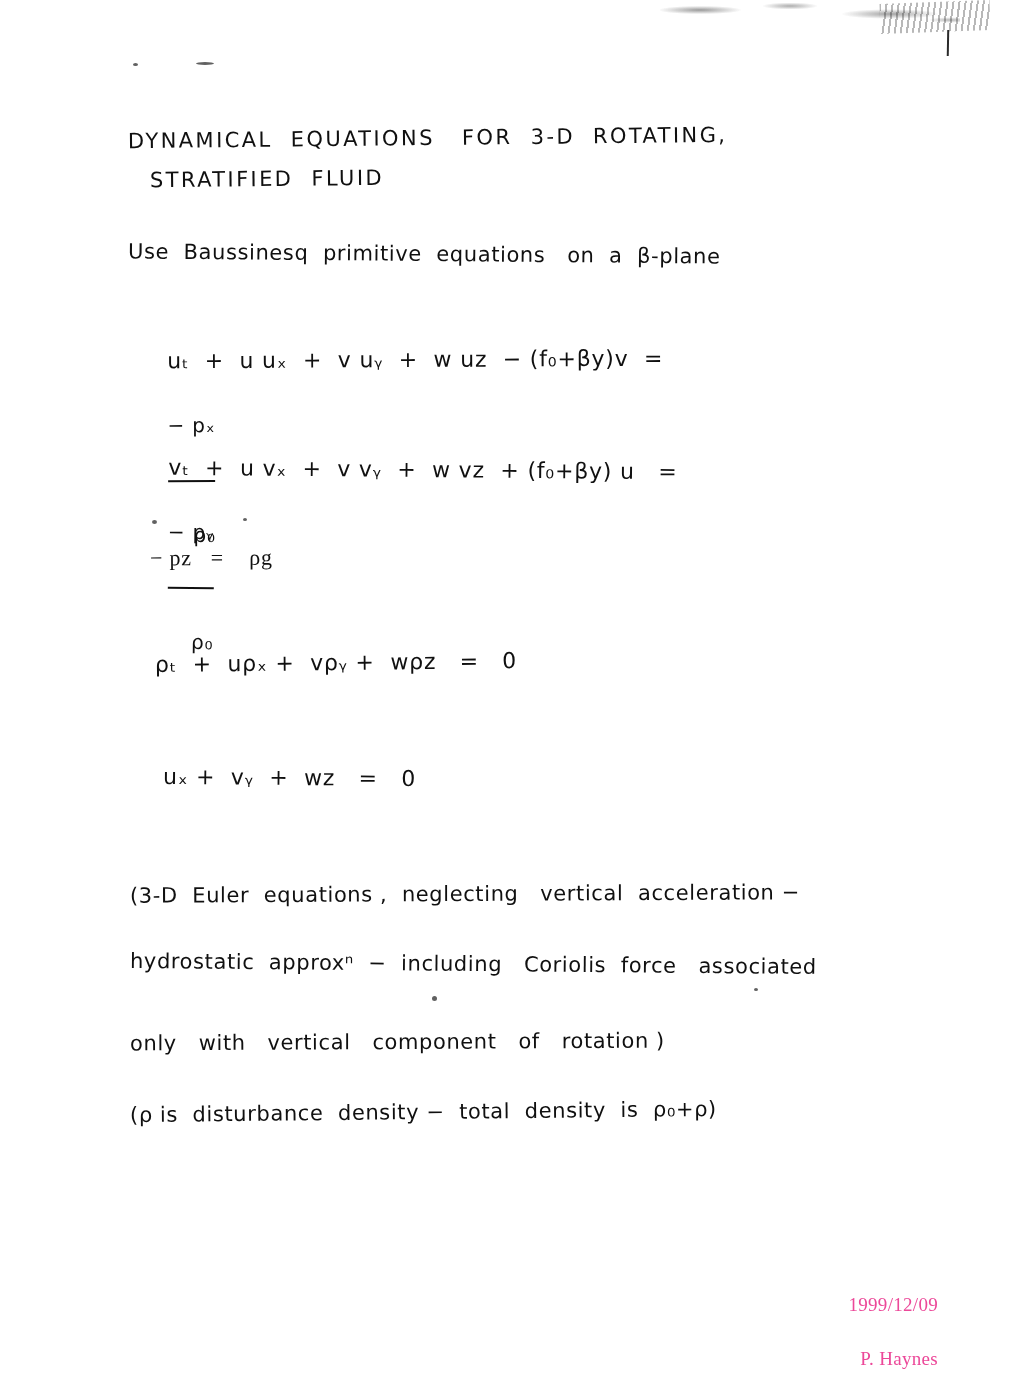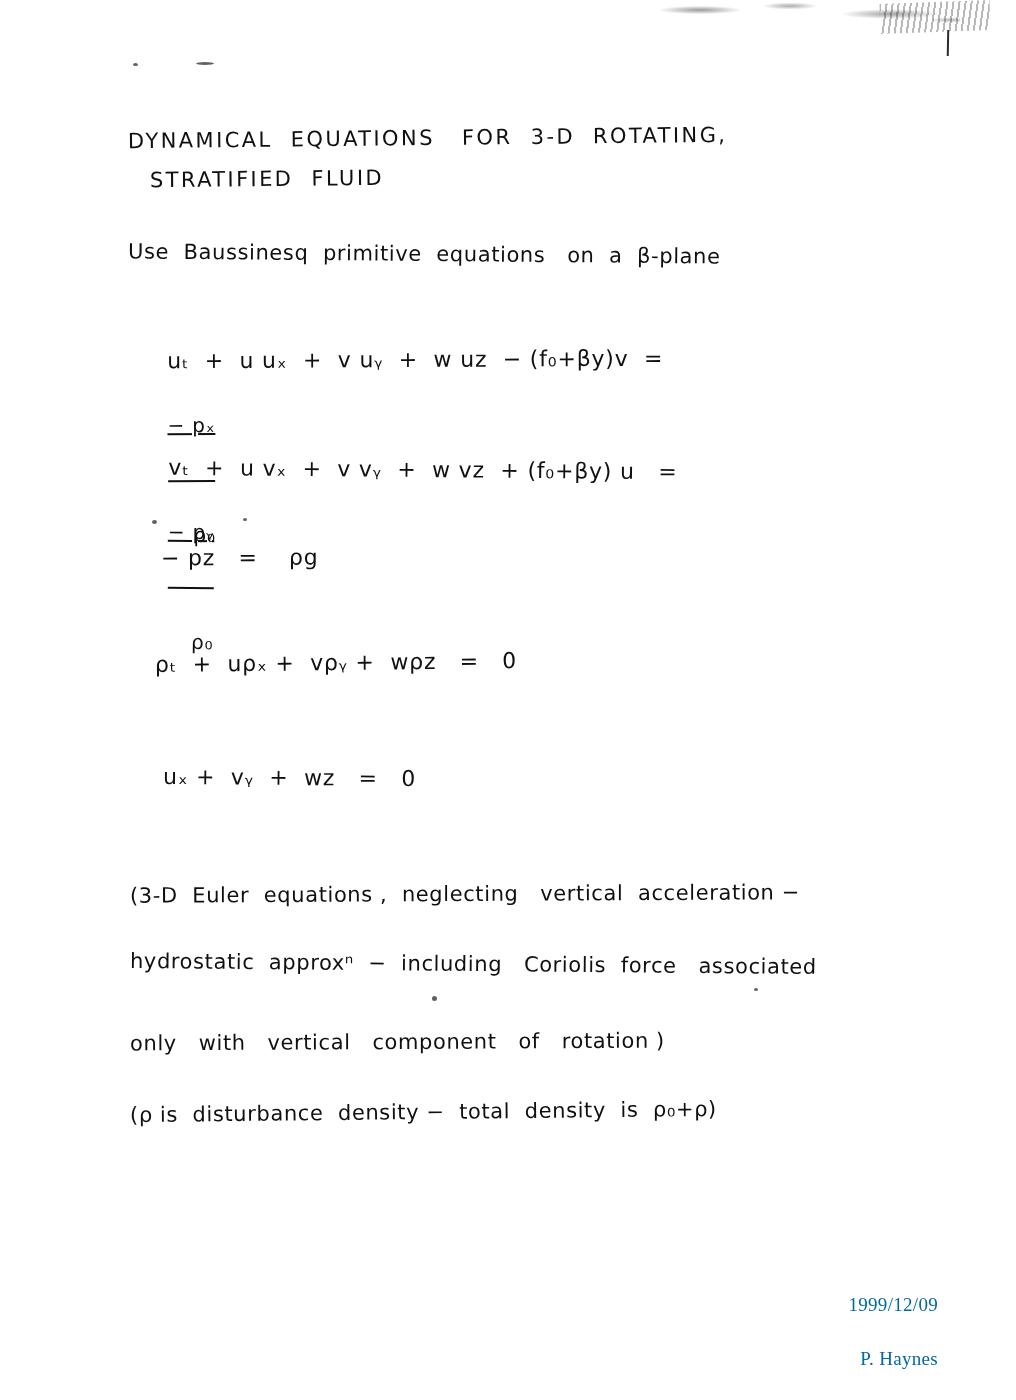--- a/index.html
+++ b/index.html
@@ -78,40 +78,40 @@
     font-size: 22px;
     letter-spacing: .8px;
   }
   .frac {
     display: inline-block;
     text-align: center;
     vertical-align: -10px;
     line-height: 1.05;
     font-size: 20px;
   }
-  .frac .num { display: block; text-decoration: underline; }
+  .frac .num { display: block; }
   .frac .bar {
     display: block;
     height: 2px;
     background: #101010;
     margin: 2px 0 1px 0;
   }
   .frac .den { display: block; text-align: right; }
 
   .skew1 { transform: rotate(-0.6deg); }
   .skew2 { transform: rotate(0.5deg); }
   .skew3 { transform: rotate(-0.3deg); }
 
   .footer {
     position: absolute;
     right: 78px;
     text-align: left;
     font-family: "Liberation Serif", serif;
     font-size: 19px;
-    color: #0369a1;
+    color: #ec4899;
     letter-spacing: .3px;
   }
 </style>
 </head>
 <body>
 
 <div class="scan-smudge"></div>
 <div class="scan-smudge2"></div>
 <div class="corner-mark"></div>
 <div class="dust" style="left:133px;top:63px;width:5px;height:3px;"></div>
@@ -137,21 +137,21 @@
 
 <div class="hand eq skew2" style="left:152px;top:432px;">
   <span>vₜ  +  u vₓ  +  v vᵧ  +  w vᴢ  + (f₀+βy) u   =</span>
   <span class="frac">
     <span class="num">− pᵧ</span>
     <span class="bar"></span>
     <span class="den">ρ₀</span>
   </span>
 </div>
 
-<div class="hand eq skew3" style="left:161px;top:545px;">− pᴢ   =    ρg</div>
+<div class="hand eq skew3" style="left:150px;top:545px;font-family:Liberation Serif, serif;">− pᴢ   =    ρg</div>
 
 <div class="hand eq skew1" style="left:155px;top:650px;">ρₜ  +  uρₓ +  vρᵧ +  wρᴢ   =   0</div>
 
 <div class="hand eq skew2" style="left:163px;top:765px;">uₓ +  vᵧ  +  wᴢ   =   0</div>
 
 <div class="hand body-line skew3" style="left:130px;top:882px;">(3-D  Euler  equations ,  neglecting   vertical  acceleration −</div>
 <div class="hand body-line skew2" style="left:130px;top:952px;">hydrostatic  approxⁿ  −  including   Coriolis  force   associated</div>
 <div class="hand body-line skew3" style="left:130px;top:1030px;">only   with   vertical   component   of   rotation )</div>
 <div class="hand body-line skew1" style="left:130px;top:1100px;">(ρ is  disturbance  density −  total  density  is  ρ₀+ρ)</div>
 

